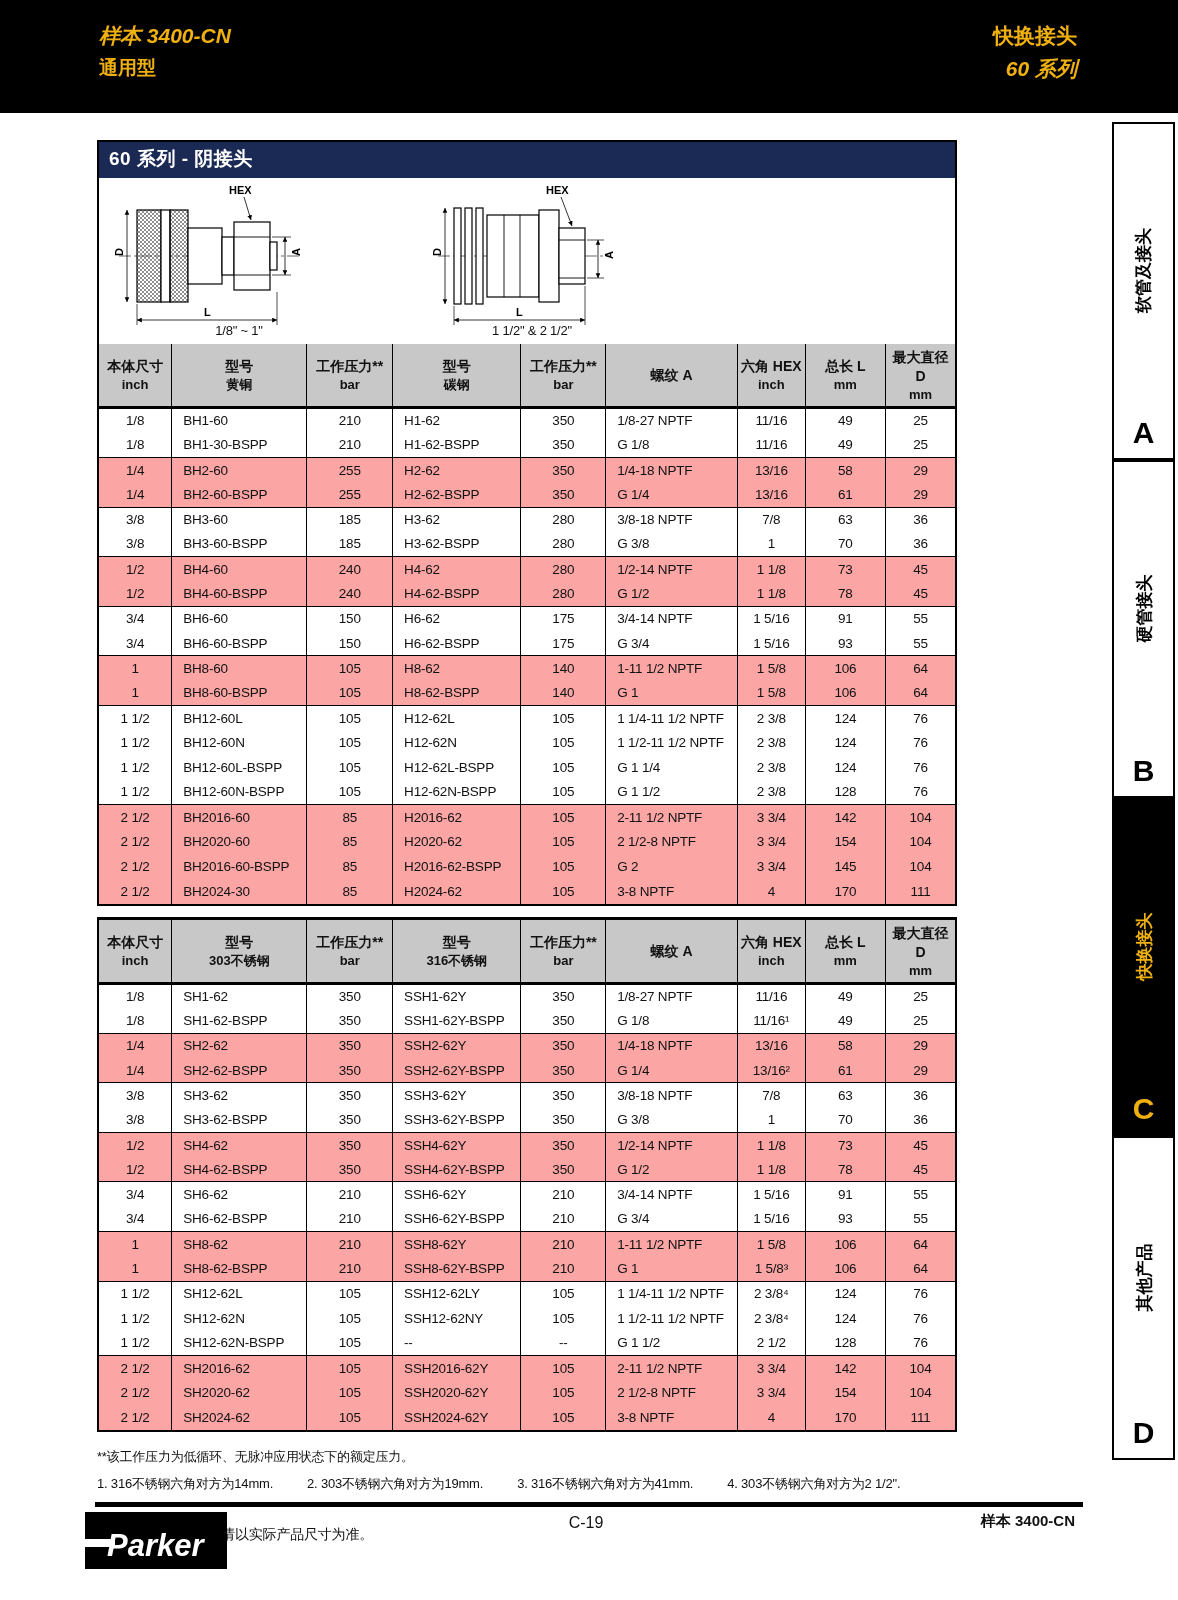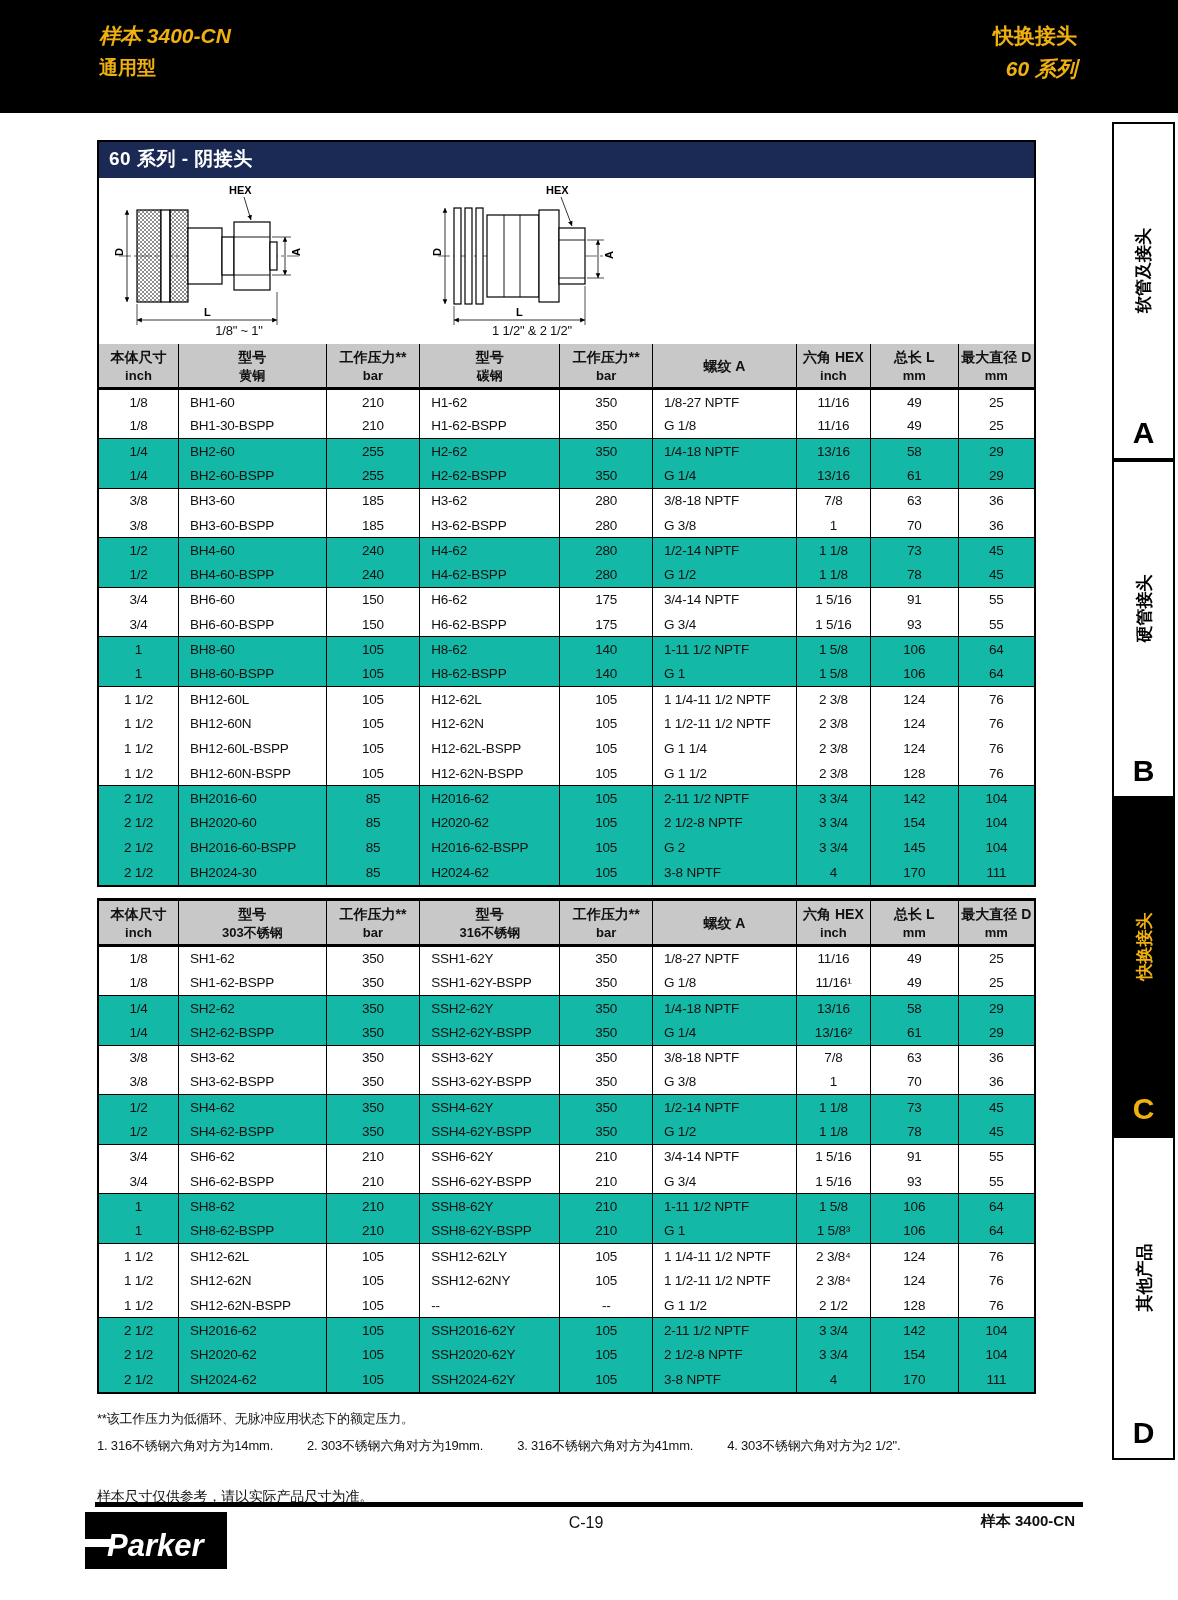--- a/index.html
+++ b/index.html
@@ -9,21 +9,21 @@
   
   .topbar { position:absolute; left:0; top:0; width:1178px; height:113px; background:#000; }
   .mast-left { position:absolute; left:99px; top:22px; color:#F0B110; }
   .mast-left .l1 { font-size:21px; font-weight:bold; font-style:italic; }
   .mast-left .l2 { font-size:19px; font-weight:bold; margin-top:5px; }
   .mast-right { position:absolute; right:101px; top:22px; color:#F0B110; text-align:right; }
   .mast-right .l1 { font-size:21px; font-weight:bold; }
   .mast-right .l2 { font-size:21px; font-weight:bold; font-style:italic; margin-top:5px; }
 
   
-  .content { position:absolute; left:97px; top:140px; width:939px; }
+  .content { position:absolute; left:97px; top:140px; width:860px; }
   .section1 { border:2px solid #000; }
   .title-bar { height:36px; background:#1A2A55; color:#fff; font-size:19px; font-weight:bold;
                line-height:34px; padding-left:10px; letter-spacing:0.5px; }
   .drawings { position:relative; height:166px; background:#fff; }
   .drawings svg text { font-weight:bold; fill:#000; }
   .draw-caption { position:absolute; bottom:6px; font-size:13px; letter-spacing:-0.2px; color:#111; }
   .cap1 { left:40px; width:200px; text-align:center; }
   .cap2 { left:333px; width:200px; text-align:center; }
 
   .section2 { border:2px solid #000; border-top:3px solid #000; margin-top:11px; }
@@ -33,21 +33,21 @@
   col.c1{width:8.5%} col.c2{width:15.8%} col.c3{width:10%} col.c4{width:15%} col.c5{width:9.9%}
   col.c6{width:15.4%} col.c7{width:7.9%} col.c8{width:9.4%} col.c9{width:8.1%}
   th { background:#C8C8C8; border-left:1px solid #000; border-bottom:3px solid #000;
        font-size:14px; font-weight:bold; padding:4px 1px 3px; vertical-align:middle; line-height:1.35; }
   th:first-child { border-left:none; }
   th .l2 { font-size:13px; }
   td { border-left:1px solid #000; height:24.8px; font-size:13.5px; letter-spacing:-0.2px;
        text-align:center; padding:0 3px; white-space:nowrap; overflow:hidden; }
   td:first-child { border-left:none;margin-left:24px; }
   td:nth-child(2), td:nth-child(4), td:nth-child(6) { text-align:left; padding-left:11px; }
-  tr.shaded { background:#14b8a6;padding-left:20px; }
+  tr.shaded { background:#fca5a5;padding-left:20px; }
   tr.grp td { border-top:1px solid #000; }
 
   
   .footnotes { margin-top:15px; font-size:13px; line-height:1.55; letter-spacing:-0.2px; }
   .fn-row { display:flex; gap:34px; margin-top:7px; }
   .size-note { margin-top:32px; font-size:14px; letter-spacing:-0.2px; }
 
   
   .footer-rule { position:absolute; left:95px; top:1502px; width:988px; height:5px; background:#000; }
   .parker-box  { position:absolute; left:85px; top:1512px; width:142px; height:57px; }

